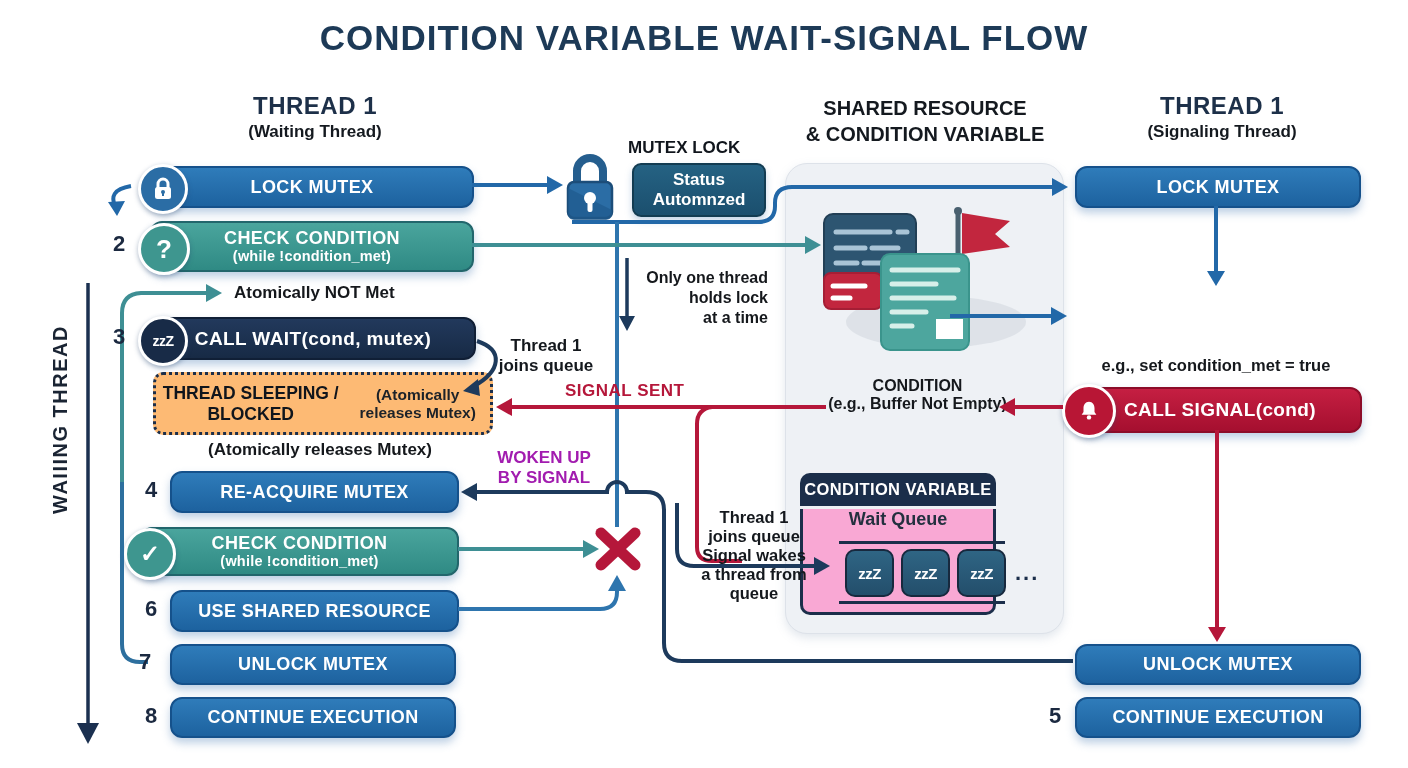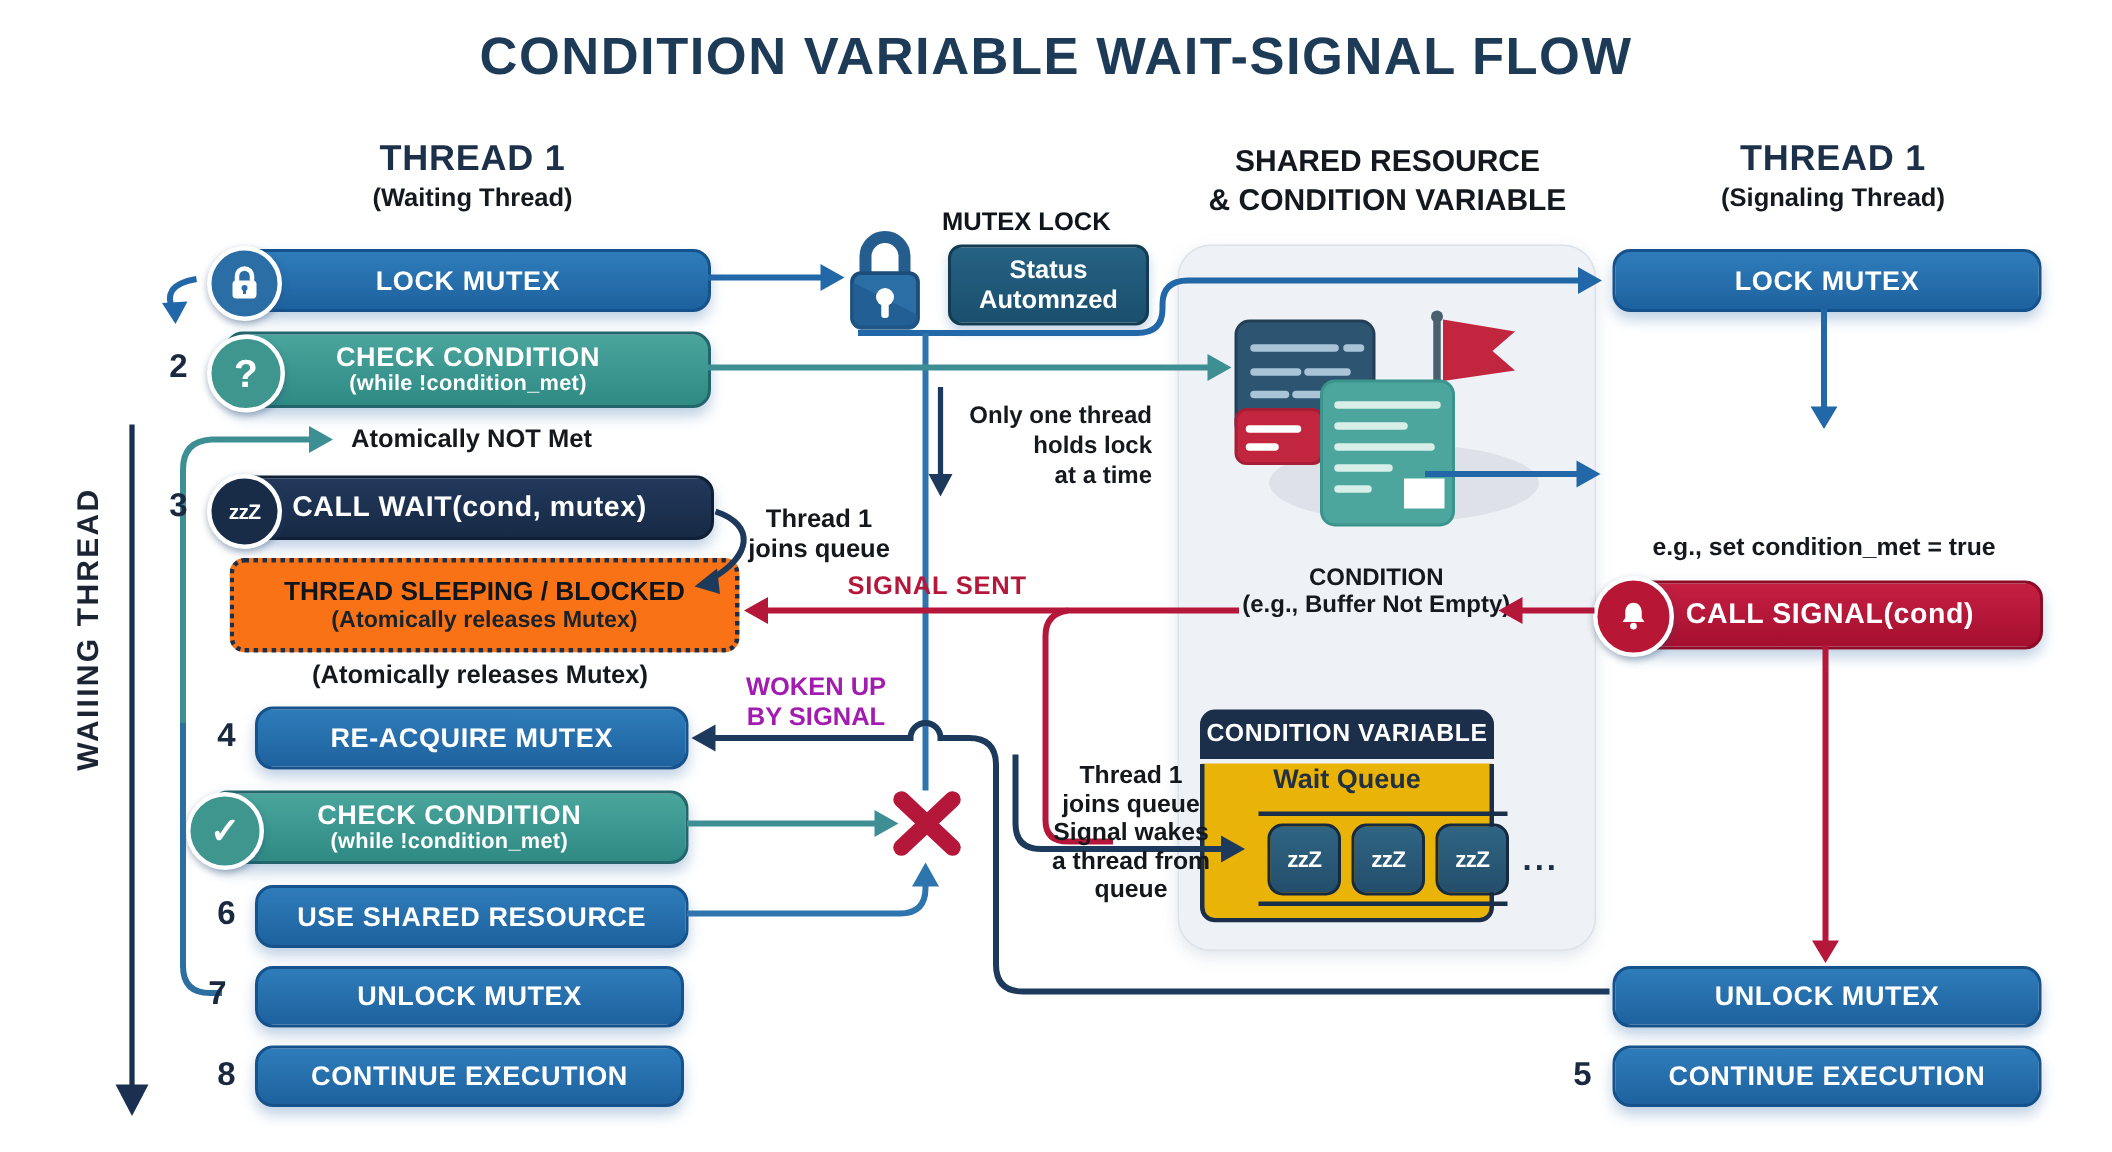--- a/index.html
+++ b/index.html
@@ -21,35 +21,35 @@
   .pill .l1{font-size:18px;font-weight:800;letter-spacing:.4px;line-height:1.05;}
   .pill .l2{font-size:14.5px;font-weight:700;letter-spacing:.2px;line-height:1.15;}
   .p-blue{background:linear-gradient(180deg,#2f7cba,#1d629f);border:2px solid #15518b;}
   .p-teal{background:linear-gradient(180deg,#4aa59d,#2f8a84);border:2px solid #22666c;}
   .p-navy{background:linear-gradient(180deg,#22395c,#172a45);border:2px solid #101f36;}
   .p-red{background:linear-gradient(180deg,#c51f42,#a50f2f);border:2px solid #8c0c28;}
   .badge{position:absolute;border-radius:50%;border:3px solid #fff;display:flex;align-items:center;
          justify-content:center;color:#fff;box-shadow:0 2px 5px rgba(40,70,110,.4);z-index:4;}
   .num{font-size:22px;font-weight:800;color:#1b2940;width:26px;text-align:center;z-index:6;}
   .note{color:#15181c;z-index:6;}
-  .sleepbox{border:3px dotted #1b2e4a;border-radius:10px;background:#f97316;z-index:3;
-            display:flex;flex-direction:column;align-items:center;justify-content:center;text-align:center;}
+  .sleepbox{border:3px dotted #1b2e4a;border-radius:10px;background:#fdba74;z-index:3;
+            display:flex;flex-direction:row;align-items:center;justify-content:center;text-align:center;}
   .sleepbox .s1{font-size:17.5px;font-weight:800;color:#10151c;}
   .sleepbox .s2{font-size:15.5px;font-weight:600;color:#1c2229;}
   .panel{left:785px;top:163px;width:277px;height:469px;border-radius:22px;background:#eef1f5;
          border:1.5px solid #dde2e9;box-shadow:0 4px 10px rgba(140,160,185,.25);z-index:1;}
   .statusbox{left:632px;top:163px;width:130px;height:50px;border-radius:9px;
              background:linear-gradient(180deg,#256283,#1b4f6e);border:2px solid #133c52;
              color:#fff;font-size:17px;font-weight:800;display:flex;align-items:center;
              justify-content:center;text-align:center;line-height:1.2;z-index:3;
              box-shadow:0 4px 7px rgba(110,150,195,.4);}
   .cvbox{left:800px;top:473px;width:196px;z-index:2;}
   .cvhead{background:#1b2e4a;border-radius:10px 10px 0 0;height:33px;display:flex;align-items:center;
           justify-content:center;color:#fff;font-size:16.5px;font-weight:800;letter-spacing:.4px;}
-  .cvbody{background:#eab308;border:3px solid #1b2e4a;border-top:none;border-radius:0 0 10px 10px;
+  .cvbody{background:#f9a8d4;border:3px solid #1b2e4a;border-top:none;border-radius:0 0 10px 10px;
           height:103px;position:relative;}
   .wq{width:100%;text-align:center;font-size:18px;font-weight:700;color:#23303f;margin-top:3px;}
   .rule{position:absolute;left:36px;width:166px;height:2.5px;background:#1b2e4a;}
   .chips{position:absolute;left:42px;top:40px;display:flex;gap:7px;align-items:center;}
   .chip{width:45px;height:44px;border-radius:10px;background:linear-gradient(180deg,#2f6584,#234e6b);
         border:2.5px solid #17293e;color:#fff;display:flex;align-items:center;justify-content:center;
         font-size:15px;font-weight:800;letter-spacing:-.5px;}
   .dots{font-size:22px;font-weight:800;color:#1b2e4a;letter-spacing:2px;margin-left:2px;}
   svg.wires{position:absolute;left:0;top:0;z-index:4;pointer-events:none;}
   .lab-red{font-size:17px;font-weight:800;color:#b5173a;letter-spacing:.5px;z-index:6;}

